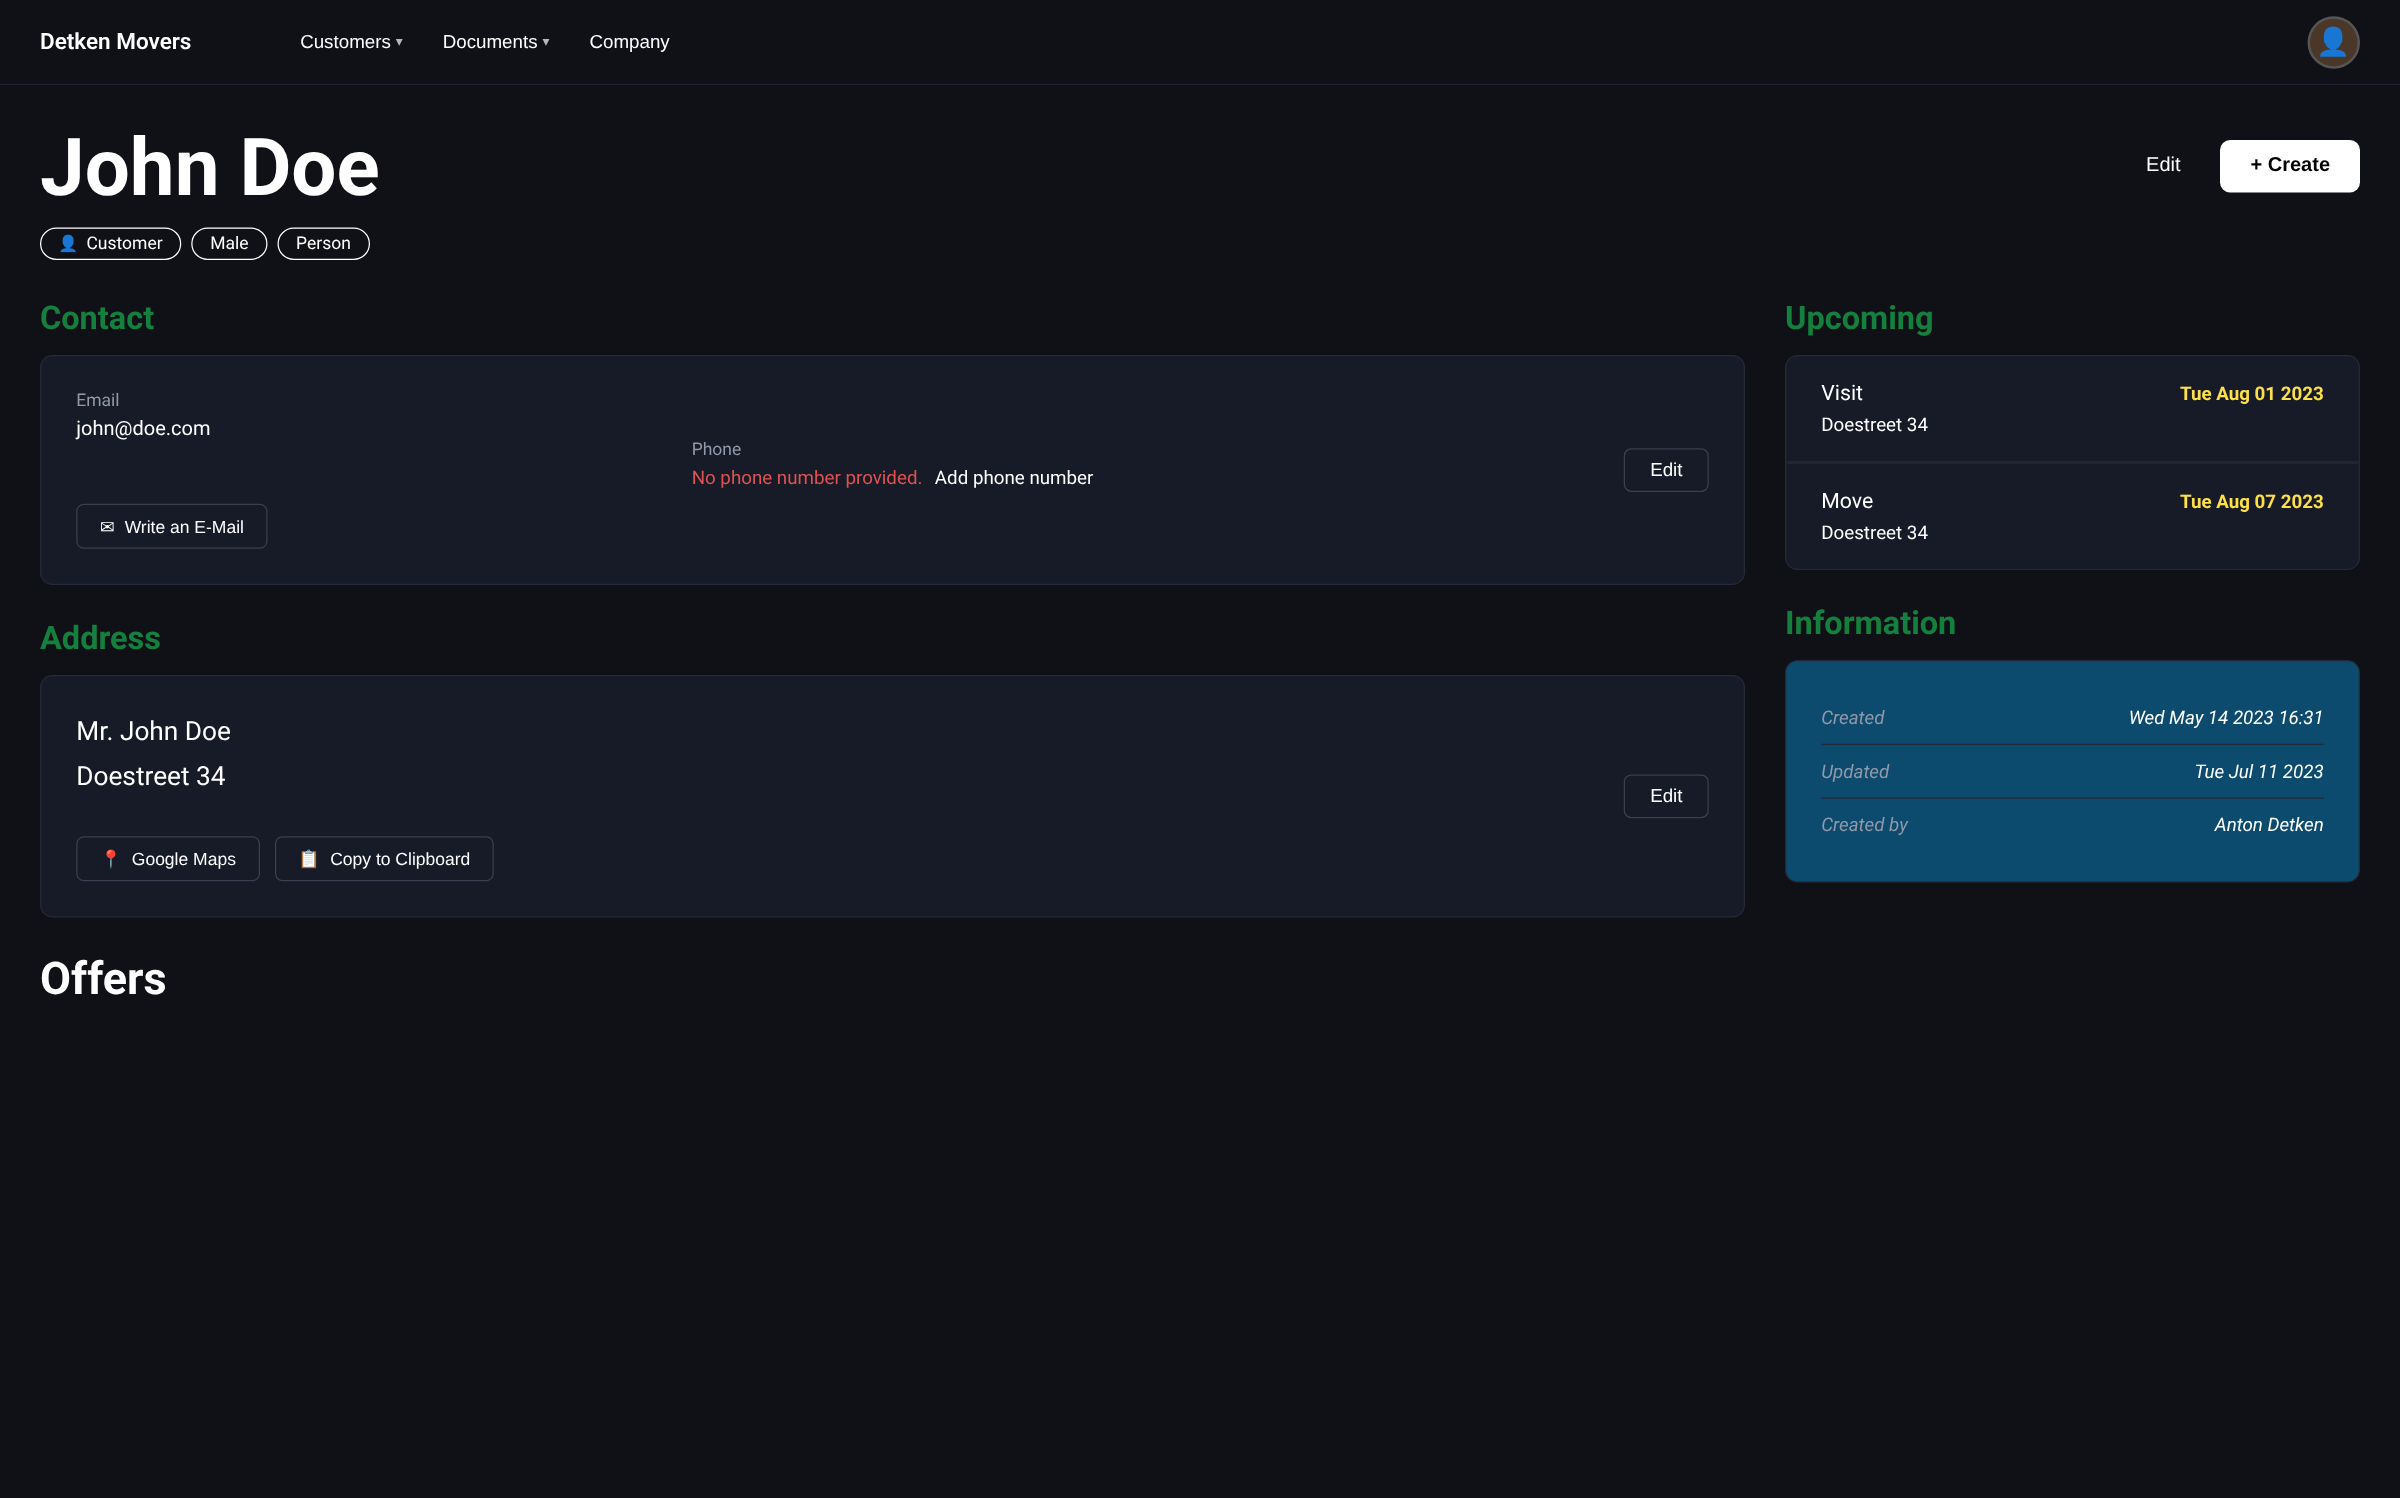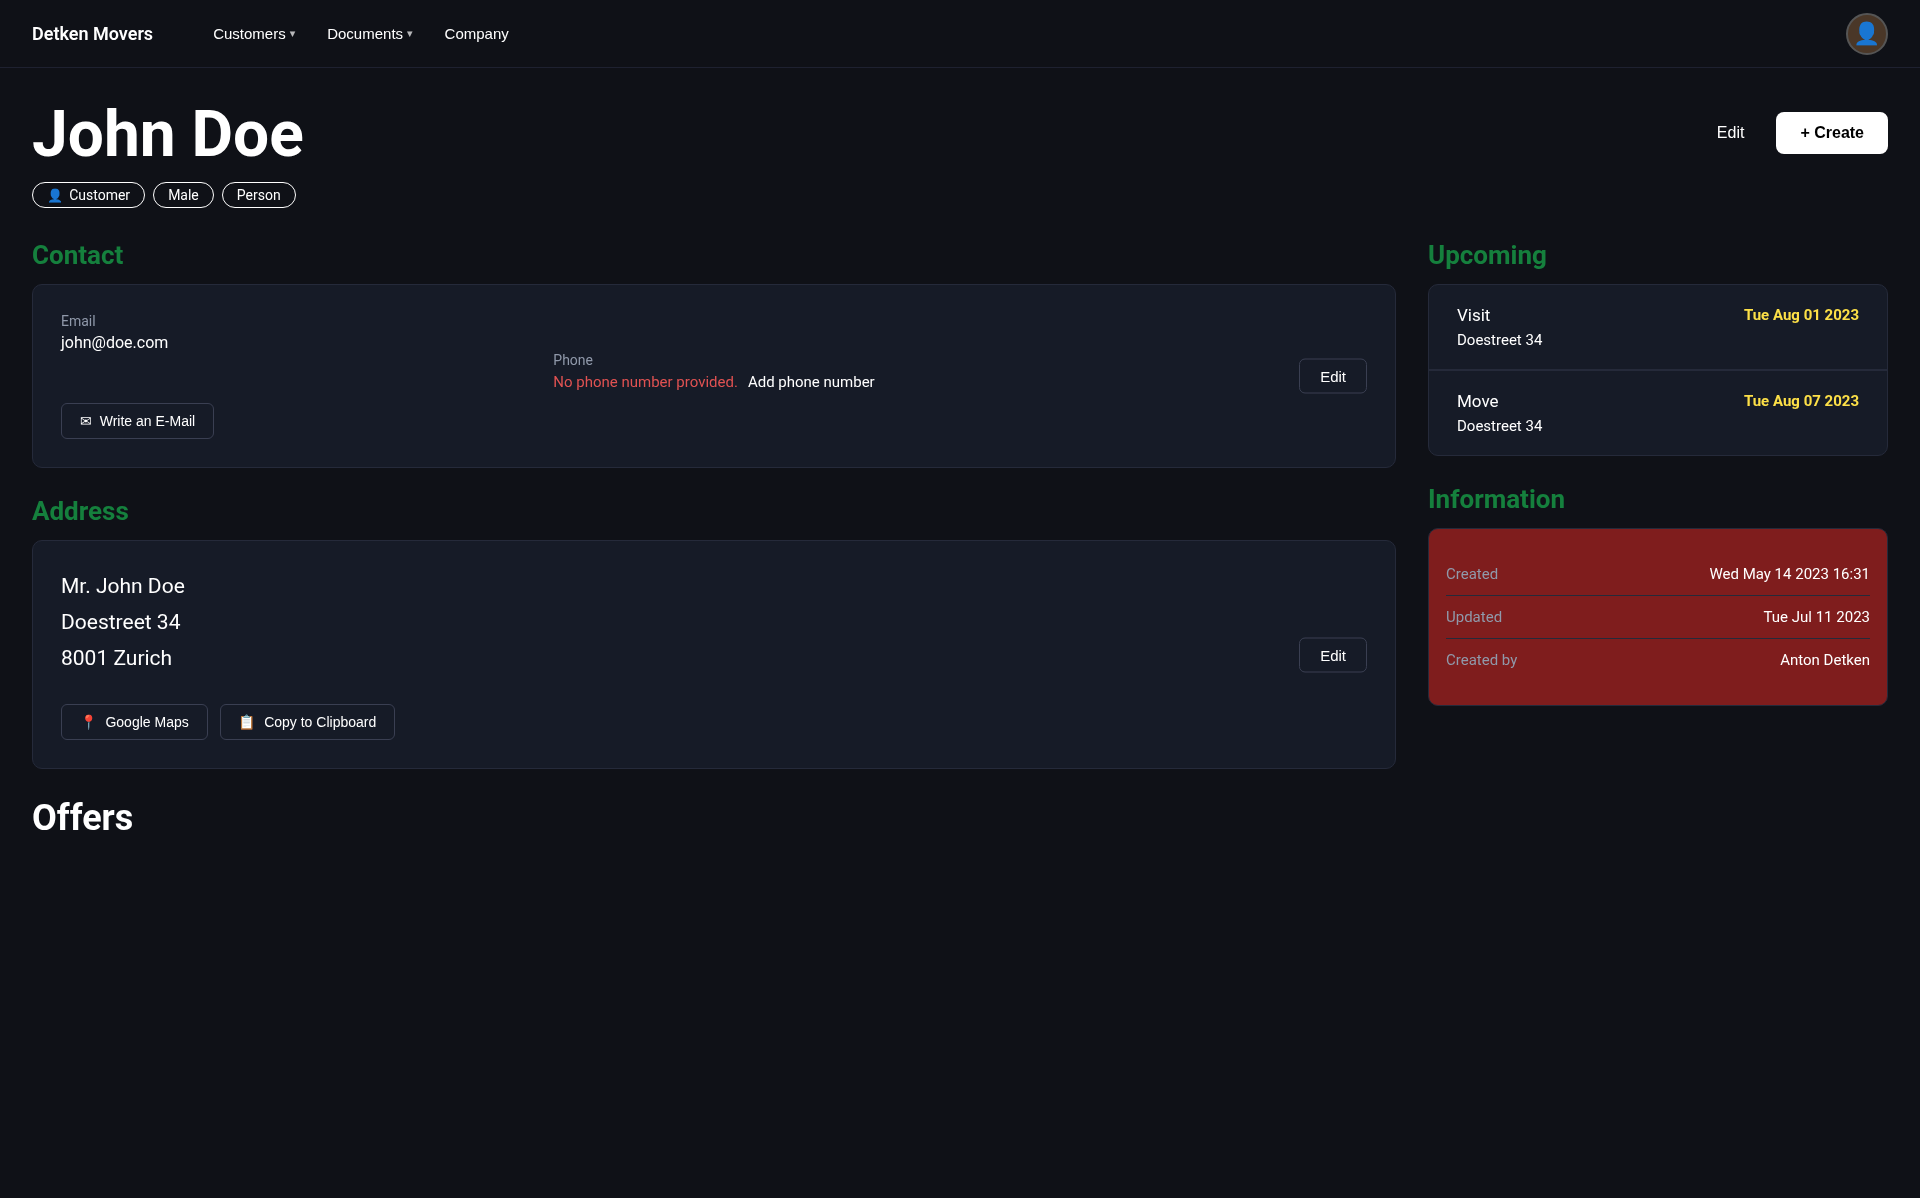--- a/index.html
+++ b/index.html
@@ -18,21 +18,21 @@
       align-items: center;
       padding: 0 32px;
       height: 68px;
       background-color: #0f1117;
       border-bottom: 1px solid #1e2130;
     }
     .nav-brand {
       font-size: 18px;
       font-weight: 600;
       color: #ffffff;
-      margin-right: 48px;
+      margin-right: 75px;
     }
     .nav-links {
       display: flex;
       align-items: center;
       gap: 8px;
       flex: 1;
     }
     .nav-link {
       display: flex;
       align-items: center;
@@ -254,24 +254,25 @@
       color: #fde047;
       font-weight: bold;
     }
     .upcoming-address {
       font-size: 15px;
       color: #ffffff;
     }
 
     
     .info-card {
-      background: #7f1d1d;
+      background: #0c4a6e;
       border: 1px solid #252a3a;
       border-radius: 10px;
-      padding: 24px 17px;
+      padding: 24px 28px;
+      font-style: italic;
     }
     .info-row {
       display: flex;
       justify-content: space-between;
       align-items: center;
       padding: 12px 0;
       border-bottom: 1px solid #252a3a;
       font-size: 15px;
     }
     .info-row:last-child { border-bottom: none; }
@@ -368,21 +369,20 @@
           <span>Write an E-Mail</span>
         </button>
       </div>
 
       <h2 class="section-title">Address</h2>
 
       <div class="card">
         <div style="padding-right: 90px;">
           <div class="address-line">Mr. John Doe</div>
           <div class="address-line">Doestreet 34</div>
-          <div class="address-line">8001 Zurich</div>
         </div>
         <button class="card-edit-btn">Edit</button>
         <div class="address-buttons">
           <button class="btn-action">
             <span>📍</span>
             <span>Google Maps</span>
           </button>
           <button class="btn-action">
             <span>📋</span>
             <span>Copy to Clipboard</span>

